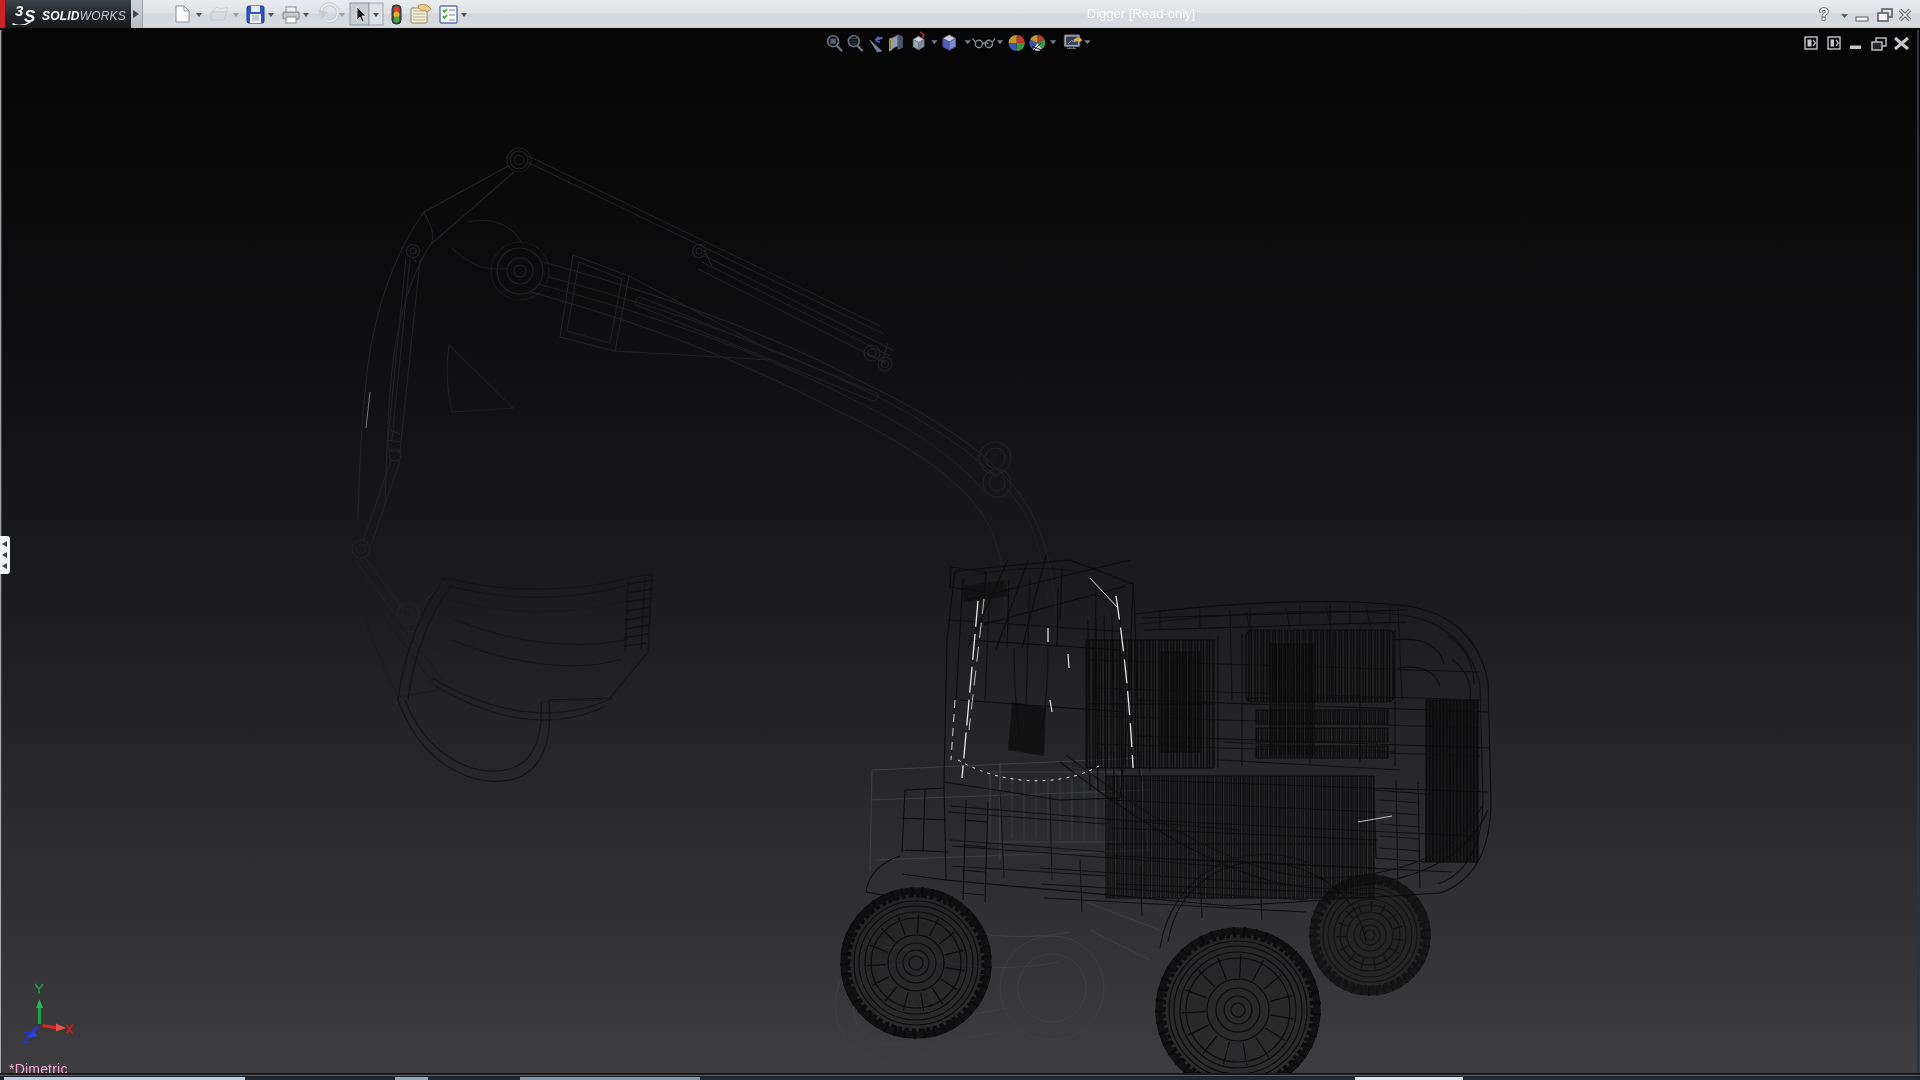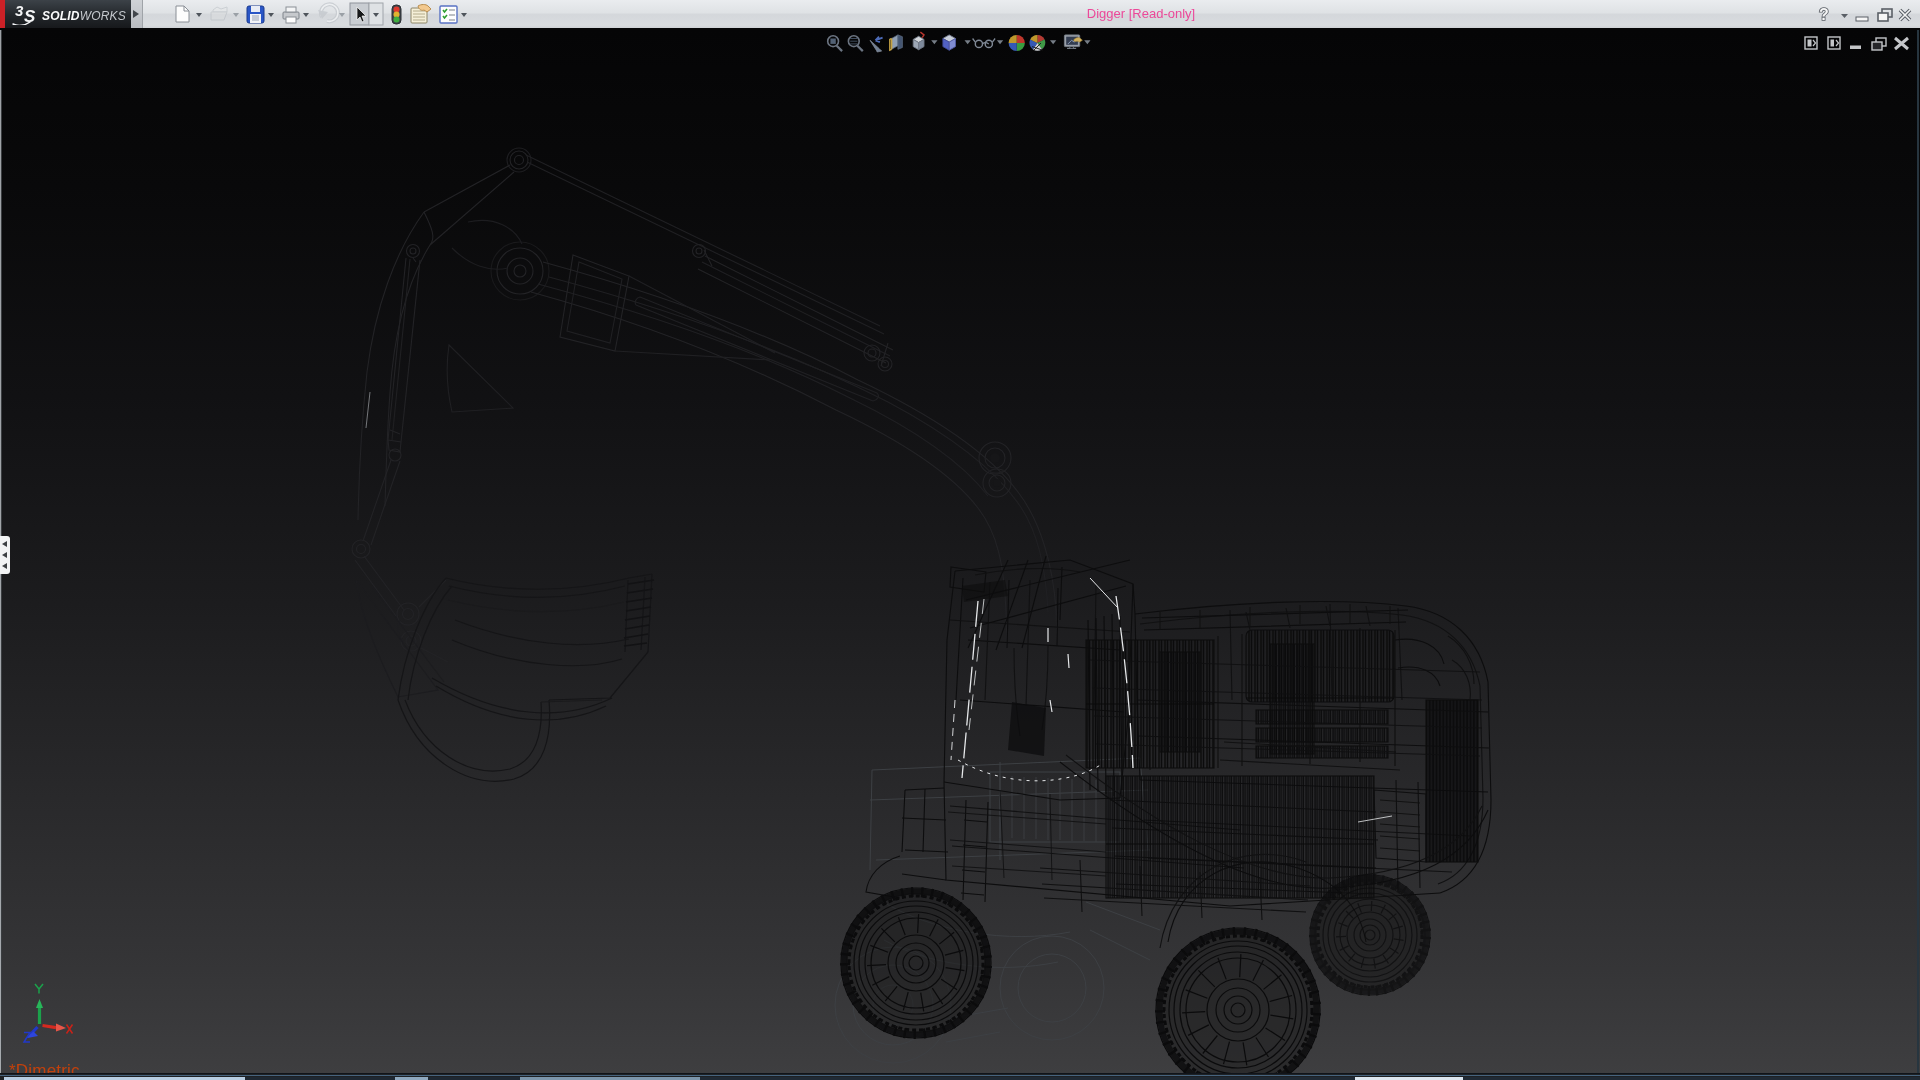--- a/index.html
+++ b/index.html
@@ -8,34 +8,34 @@
     background:linear-gradient(#eaecef,#dfe2e5 45%,#d4d7db 52%,#d9dcdf 90%,#cfd2d6);}
   #redstrip{position:absolute;left:0;top:0;width:5px;height:28px;background:#cc2127;}
   #logoblock{position:absolute;left:5px;top:0;width:126px;height:28px;
     background:linear-gradient(#3c4248,#23272b 55%,#17191c);}
   #logoblock svg{position:absolute;left:6px;top:3px;}
   #flyout{position:absolute;left:131px;top:0;width:11px;height:28px;
     background:linear-gradient(#cfd2d6,#b9bcc1);border-right:1px solid #9fa3a8;}
   #flyout div{position:absolute;left:2px;top:10px;width:0;height:0;
     border-left:6px solid #42464b;border-top:4px solid transparent;border-bottom:4px solid transparent;}
   #tbartitle{position:absolute;left:0;top:0;width:1920px;height:28px;text-align:center;
-    font-size:13px;color:#ec4899;line-height:27px;text-indent:362px;}
+    font-size:13px;color:#ffffff;line-height:27px;text-indent:362px;}
   #blackline{position:absolute;left:0;top:28px;width:1920px;height:2px;background:#060607;}
   #viewport{position:absolute;left:0;top:30px;width:1920px;height:1044px;
     background:linear-gradient(#050506,#09090a 15%,#111113 35%,#1c1c1e 55%,#2a2a2c 75%,#353537 90%,#3e3e40 100%);}
   #vleftline{position:absolute;left:0;top:30px;width:1px;height:1044px;background:#b9bdc2;opacity:.85;}
   #vleftline2{position:absolute;left:1px;top:30px;width:1px;height:1044px;background:#3a3d40;}
   #vrightline{position:absolute;left:1917px;top:30px;width:2px;height:1044px;background:#27353f;}
   #lefttab{position:absolute;left:0;top:536px;width:10px;height:38px;background:#f2f3f4;
     border-radius:0 3px 3px 0;}
   .ltarr{position:absolute;left:2px;width:0;height:0;border-right:5px solid #3c3f43;
     border-top:3px solid transparent;border-bottom:3px solid transparent;}
   #scene{position:absolute;left:0;top:0;}
   #hud{position:absolute;left:0;top:0;}
-  #dimetric{position:absolute;left:9px;top:1061px;font-size:17px;color:#c2410c;
+  #dimetric{position:absolute;left:9px;top:1061px;font-size:14px;color:#f9a8d4;
     letter-spacing:0.2px;}
   #bottombar{position:absolute;left:0;top:1074px;width:1920px;height:6px;background:#1e2124;}
   .bseg{position:absolute;top:1077px;height:3px;}
 </style>
 </head>
 <body>
 <div id="viewport"></div>
 <svg id="scene" width="1920" height="1080" viewBox="0 0 1920 1080">
 <defs>
   <pattern id="vh" width="4.5" height="8" patternUnits="userSpaceOnUse">

